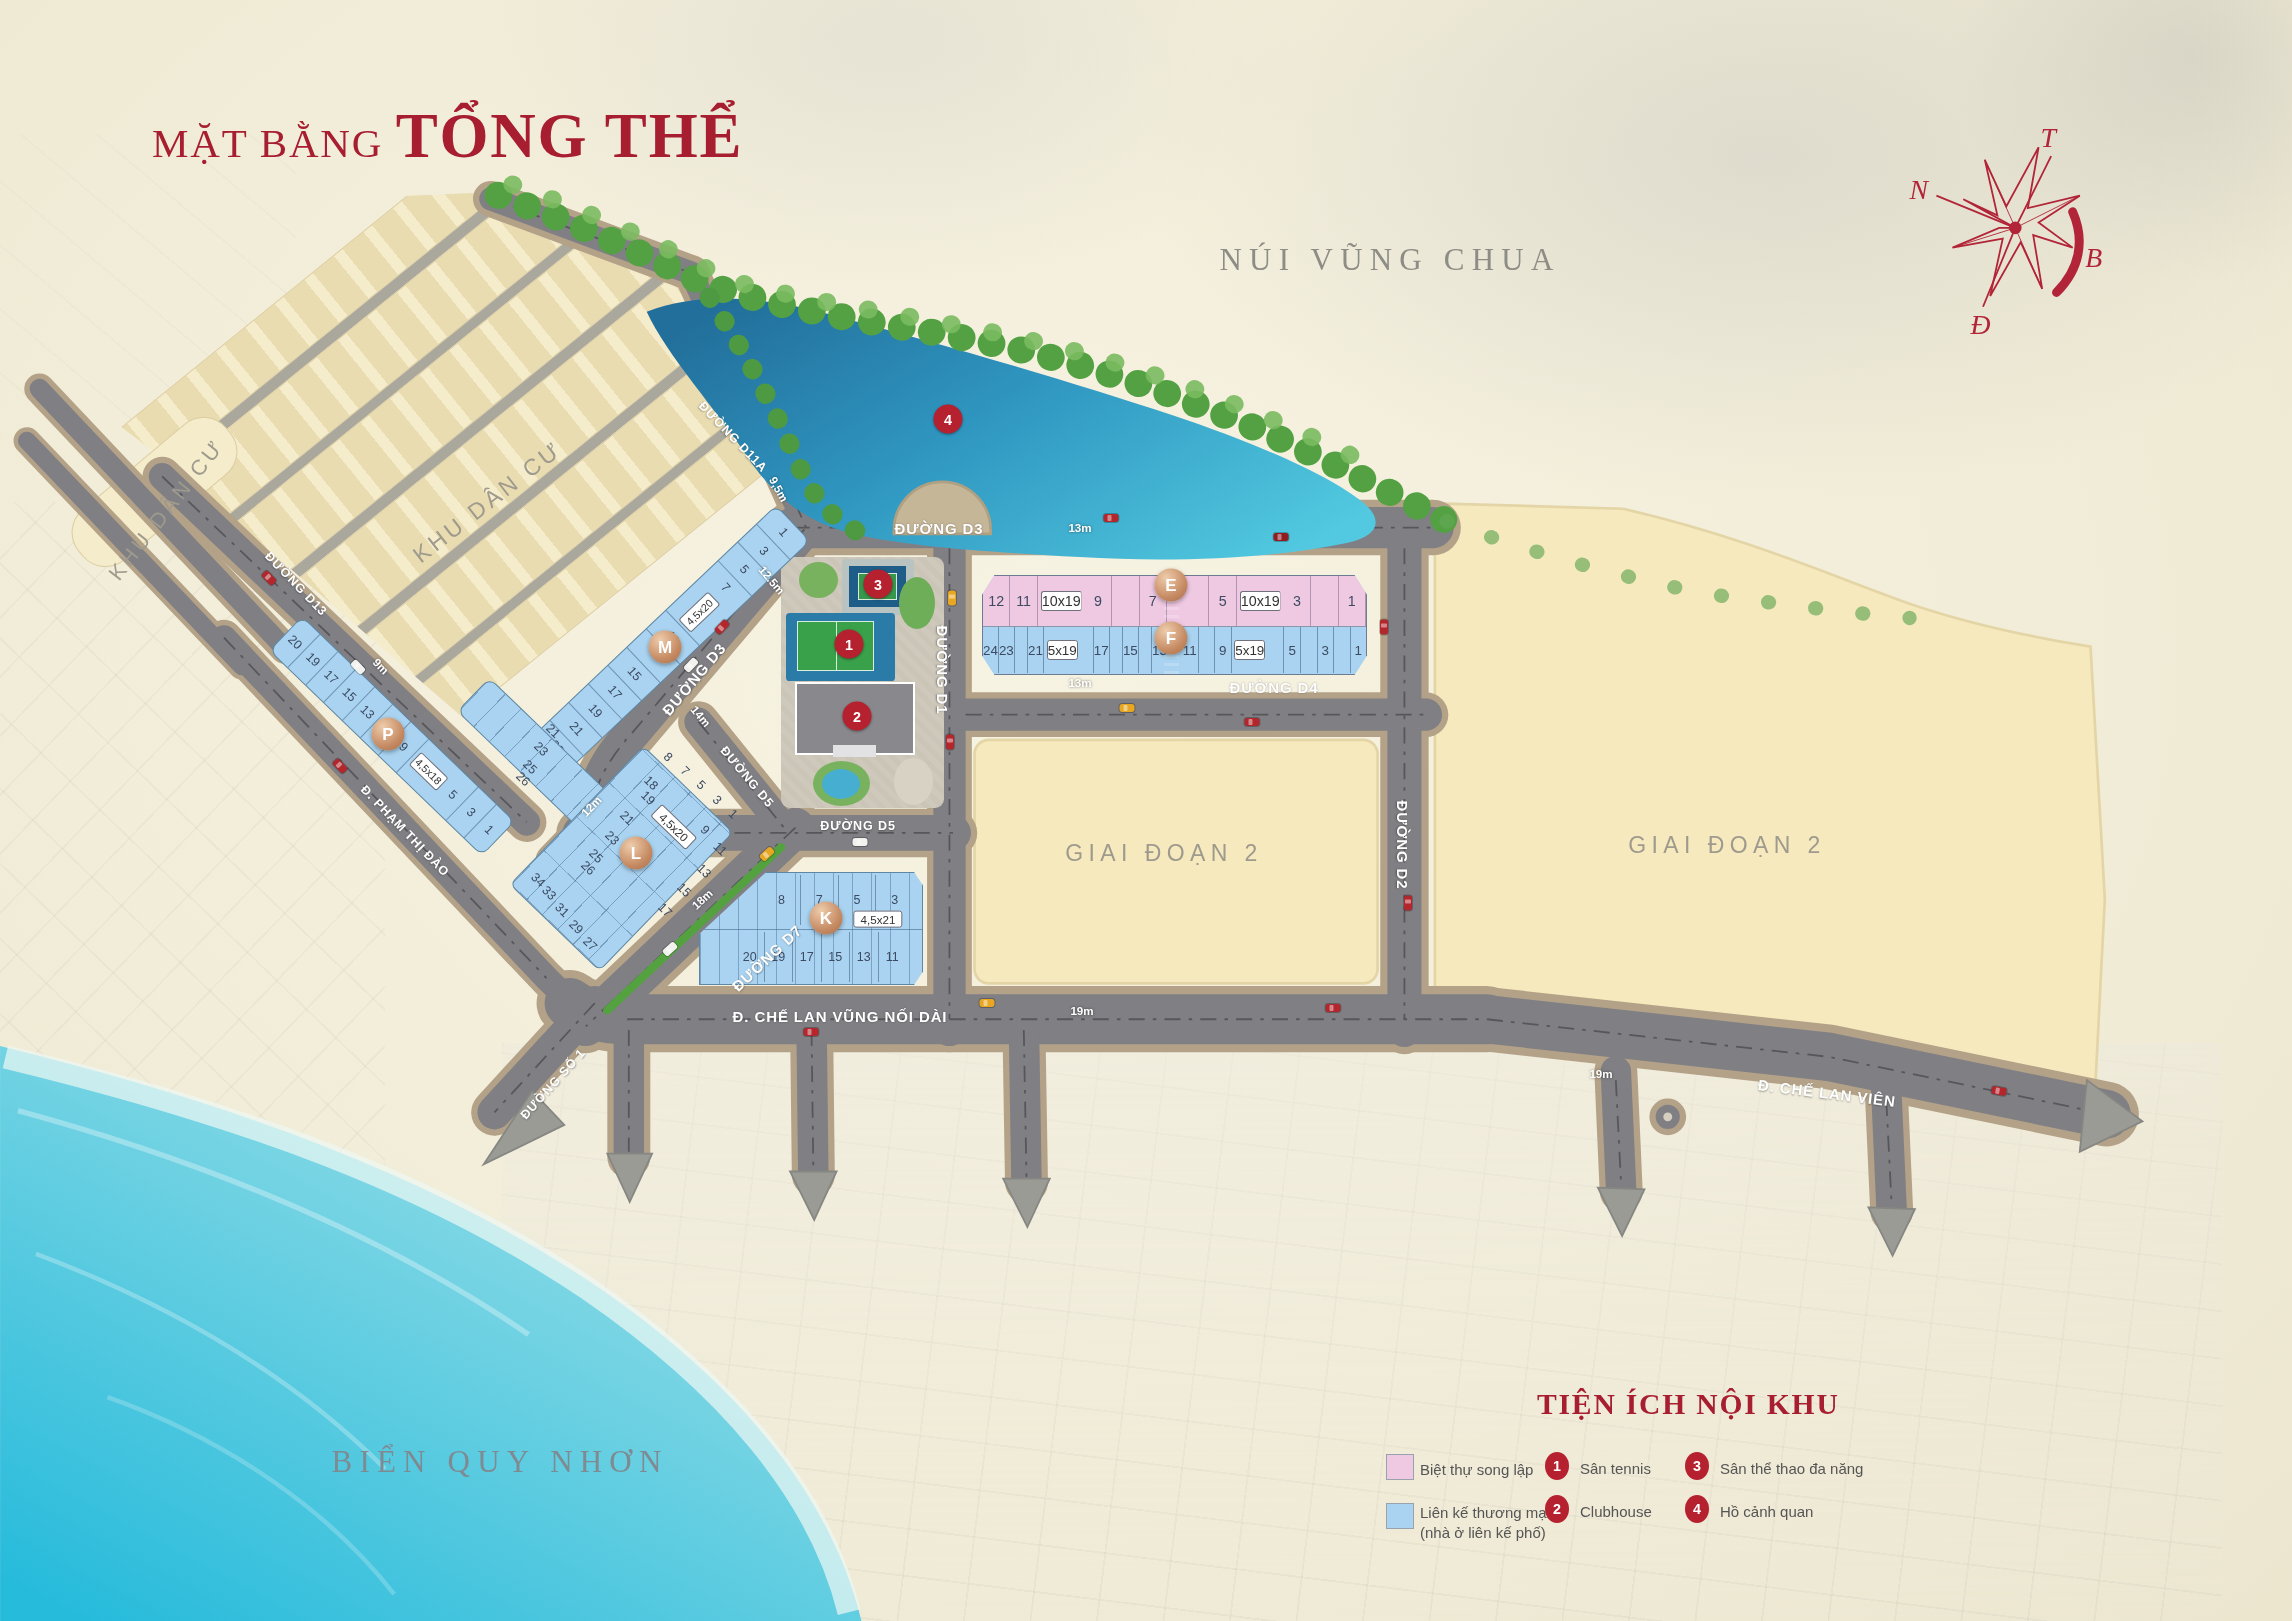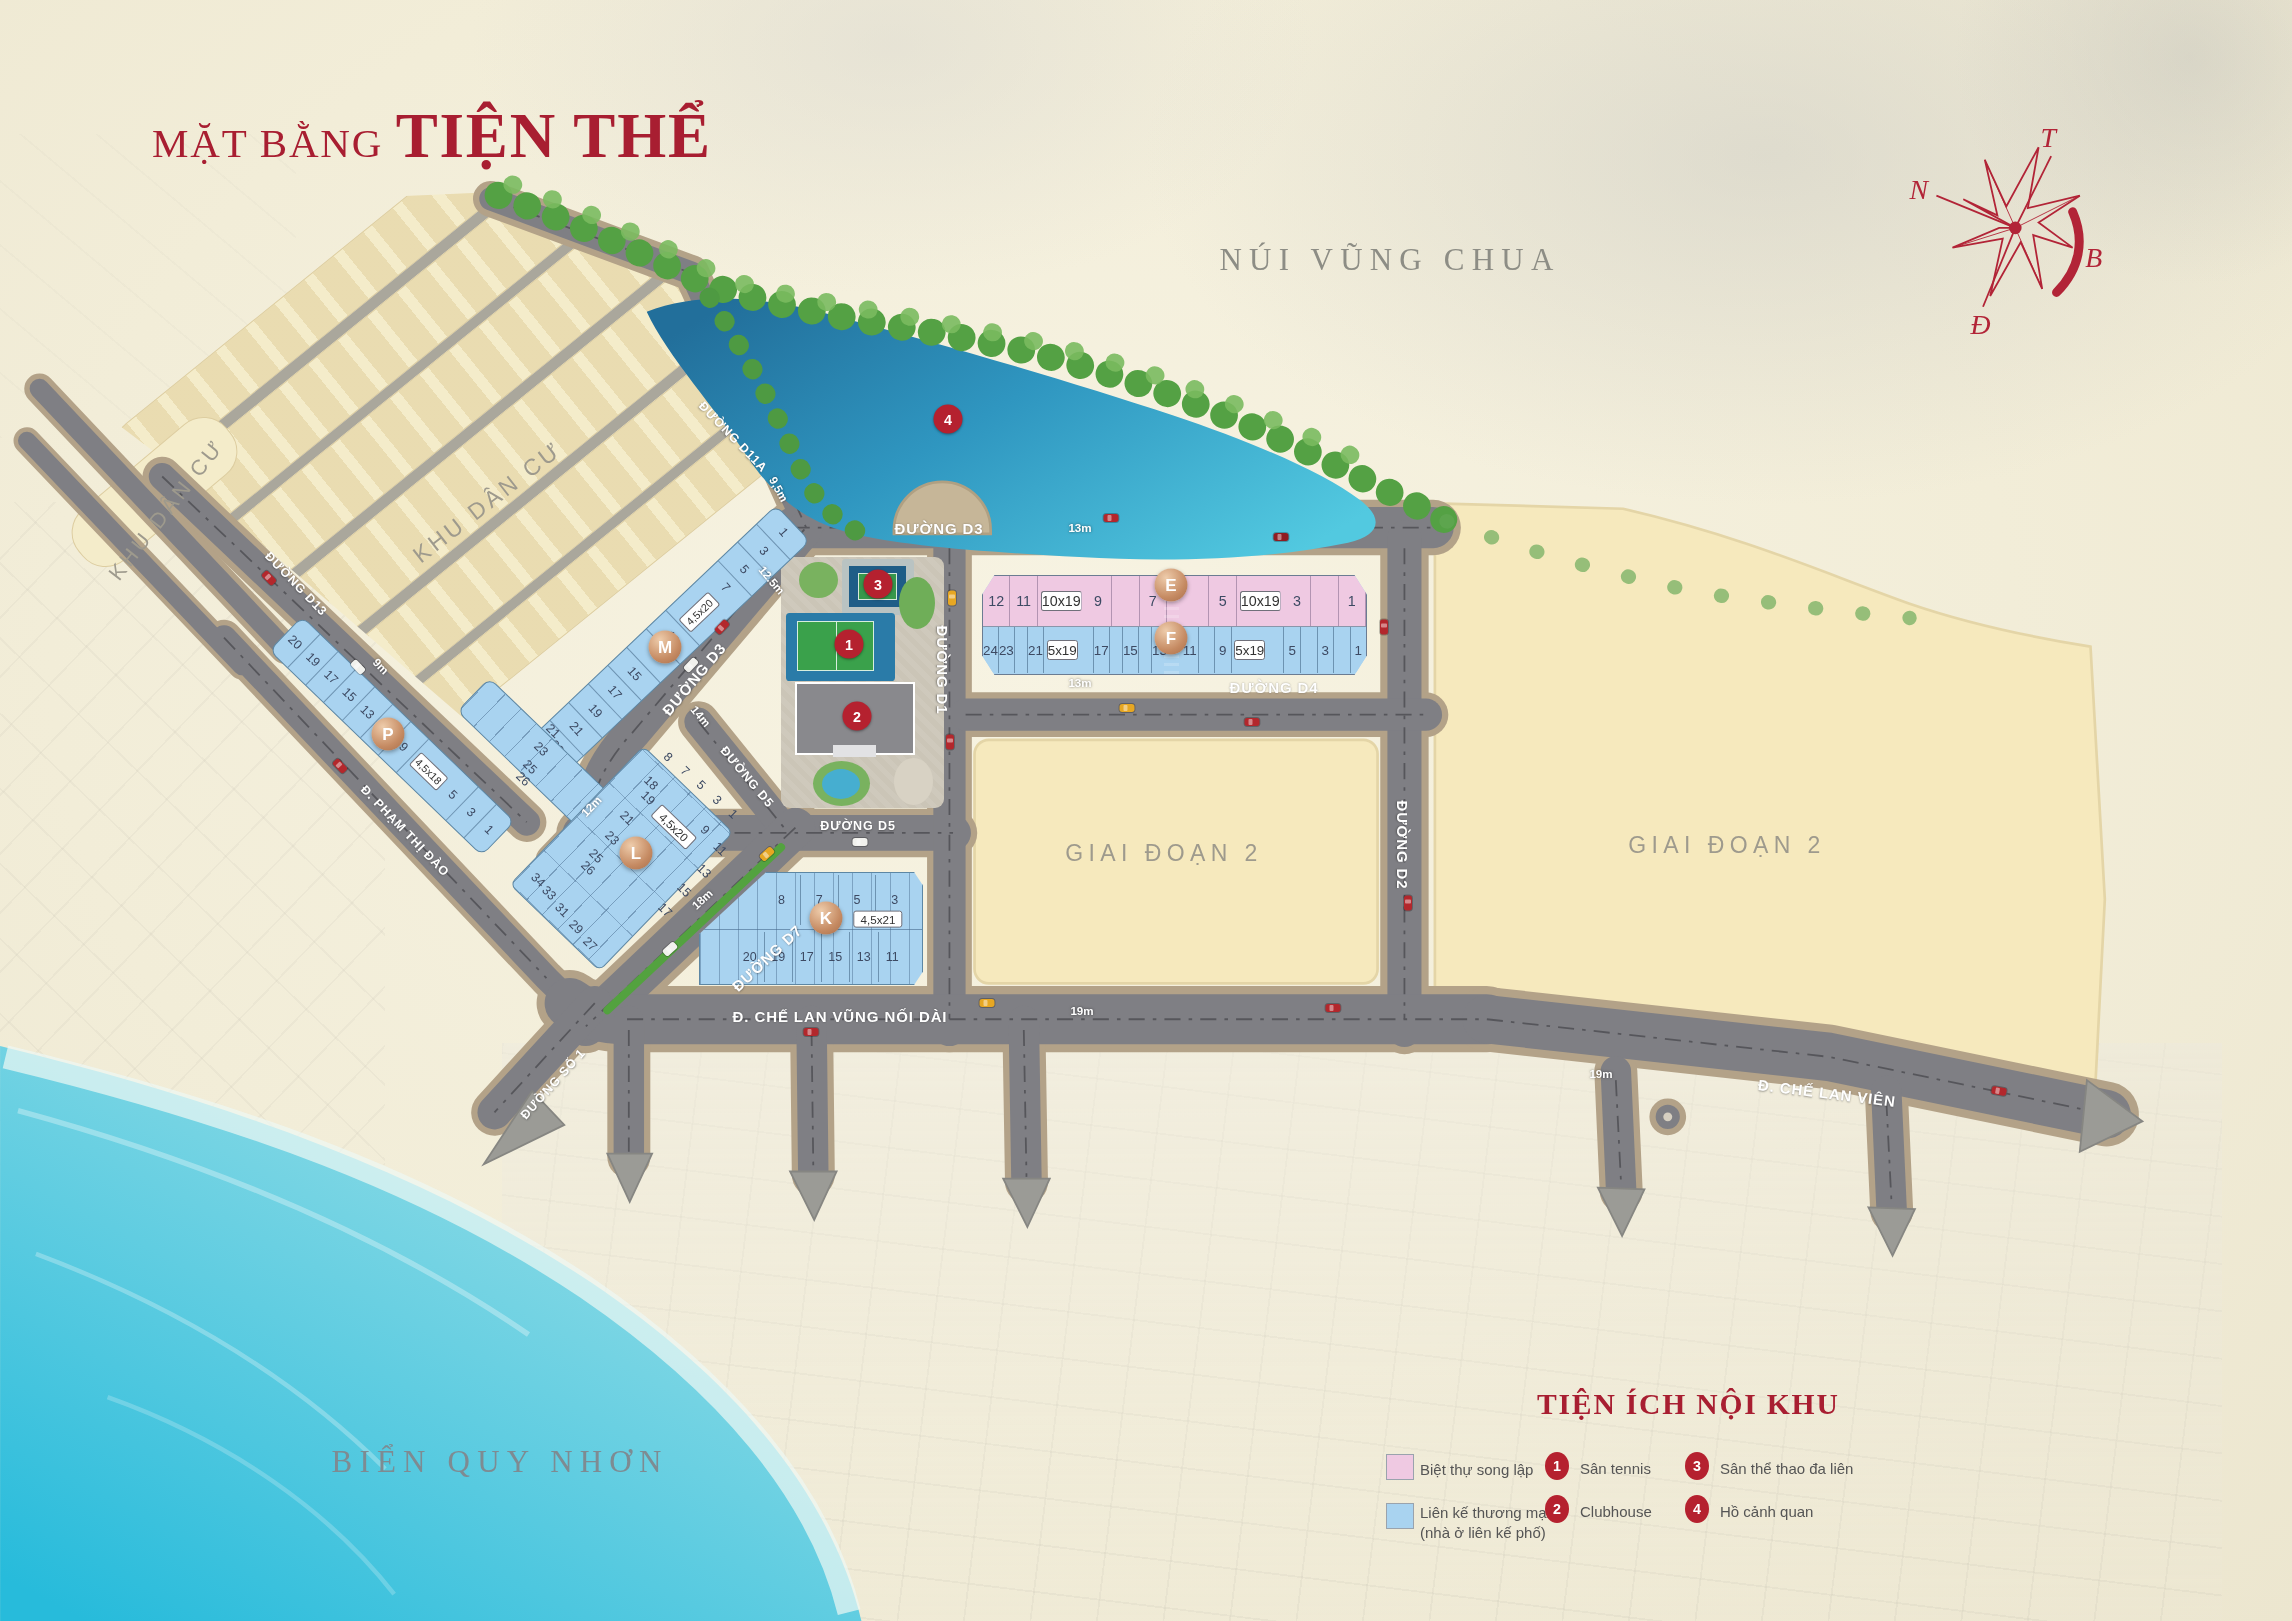--- a/index.html
+++ b/index.html
@@ -565,21 +565,21 @@
       <span class="car" style="left: 767px; top: 854px; --r: -42deg; background: rgb(231, 167, 34);"></span>
       <span class="car" style="left: 670px; top: 949px; --r: -42deg; background: rgb(241, 241, 237);"></span>
       <span class="car" style="left: 811px; top: 1032px; background: rgb(179, 39, 44);"></span>
       <span class="car" style="left: 987px; top: 1003px; background: rgb(231, 167, 34);"></span>
       <span class="car" style="left: 1333px; top: 1008px; background: rgb(179, 39, 44);"></span>
       <span class="car" style="left: 1999px; top: 1091px; --r: 10deg; background: rgb(179, 39, 44);"></span>
       <span class="car" style="left: 860px; top: 842px; background: rgb(241, 241, 237);"></span>
     </div>
 
   <div id="page-title">
-    <span class="t1">MẶT BẰNG</span><span class="t2">TIỆN THỂ</span>
+    <span class="t1">MẶT BẰNG</span><span class="t2">TỔNG THỂ</span>
   </div>
 
   <svg id="compass" width="233" height="242" viewBox="0 0 260 270">
     <g stroke="#b22437" fill="none" stroke-width="2">
       <path d="M44,100 L132,136"></path>
       <path d="M172,56 L132,136"></path>
       <path d="M96,224 L132,136"></path>
       <path d="M132,136 L74,104 L112,122 L98,60 L122,112 L158,46 L146,114 L204,100 L158,130 L196,158 L152,144 L162,204 L138,152 L104,212 L118,148 L62,158 L114,136 Z"></path>
       <path d="M132,136 L98,60 M132,136 L204,100 M132,136 L62,158 M132,136 L162,204" stroke-width="1"></path>
       <path d="M196,118 C210,150 204,182 178,208" stroke-width="10" stroke-linecap="round"></path>
@@ -596,19 +596,19 @@
     <div class="lg-swatch" style="left: 25px; top: 75px; background: rgb(239, 201, 226);"></div>
     <div class="lg-label" style="left:59px;top:82px">Biệt thự song lập</div>
     <div class="lg-swatch" style="left: 25px; top: 124px; background: rgb(169, 211, 240);"></div>
     <div class="lg-label" style="left:59px;top:125px">Liên kế thương mại</div>
     <div class="lg-label" style="left:59px;top:145px">(nhà ở liên kế phố)</div>
     <div class="lg-circle" style="left:184px;top:73px">1</div>
     <div class="lg-label" style="left:219px;top:81px">Sân tennis</div>
     <div class="lg-circle" style="left:184px;top:116px">2</div>
     <div class="lg-label" style="left:219px;top:124px">Clubhouse</div>
     <div class="lg-circle" style="left:324px;top:73px">3</div>
-    <div class="lg-label" style="left:359px;top:81px">Sân thể thao đa liên</div>
+    <div class="lg-label" style="left:359px;top:81px">Sân thể thao đa năng</div>
     <div class="lg-circle" style="left:324px;top:116px">4</div>
     <div class="lg-label" style="left:359px;top:124px">Hồ cảnh quan</div>
   </div>
 
 </div>
 
 
 </body></html>

